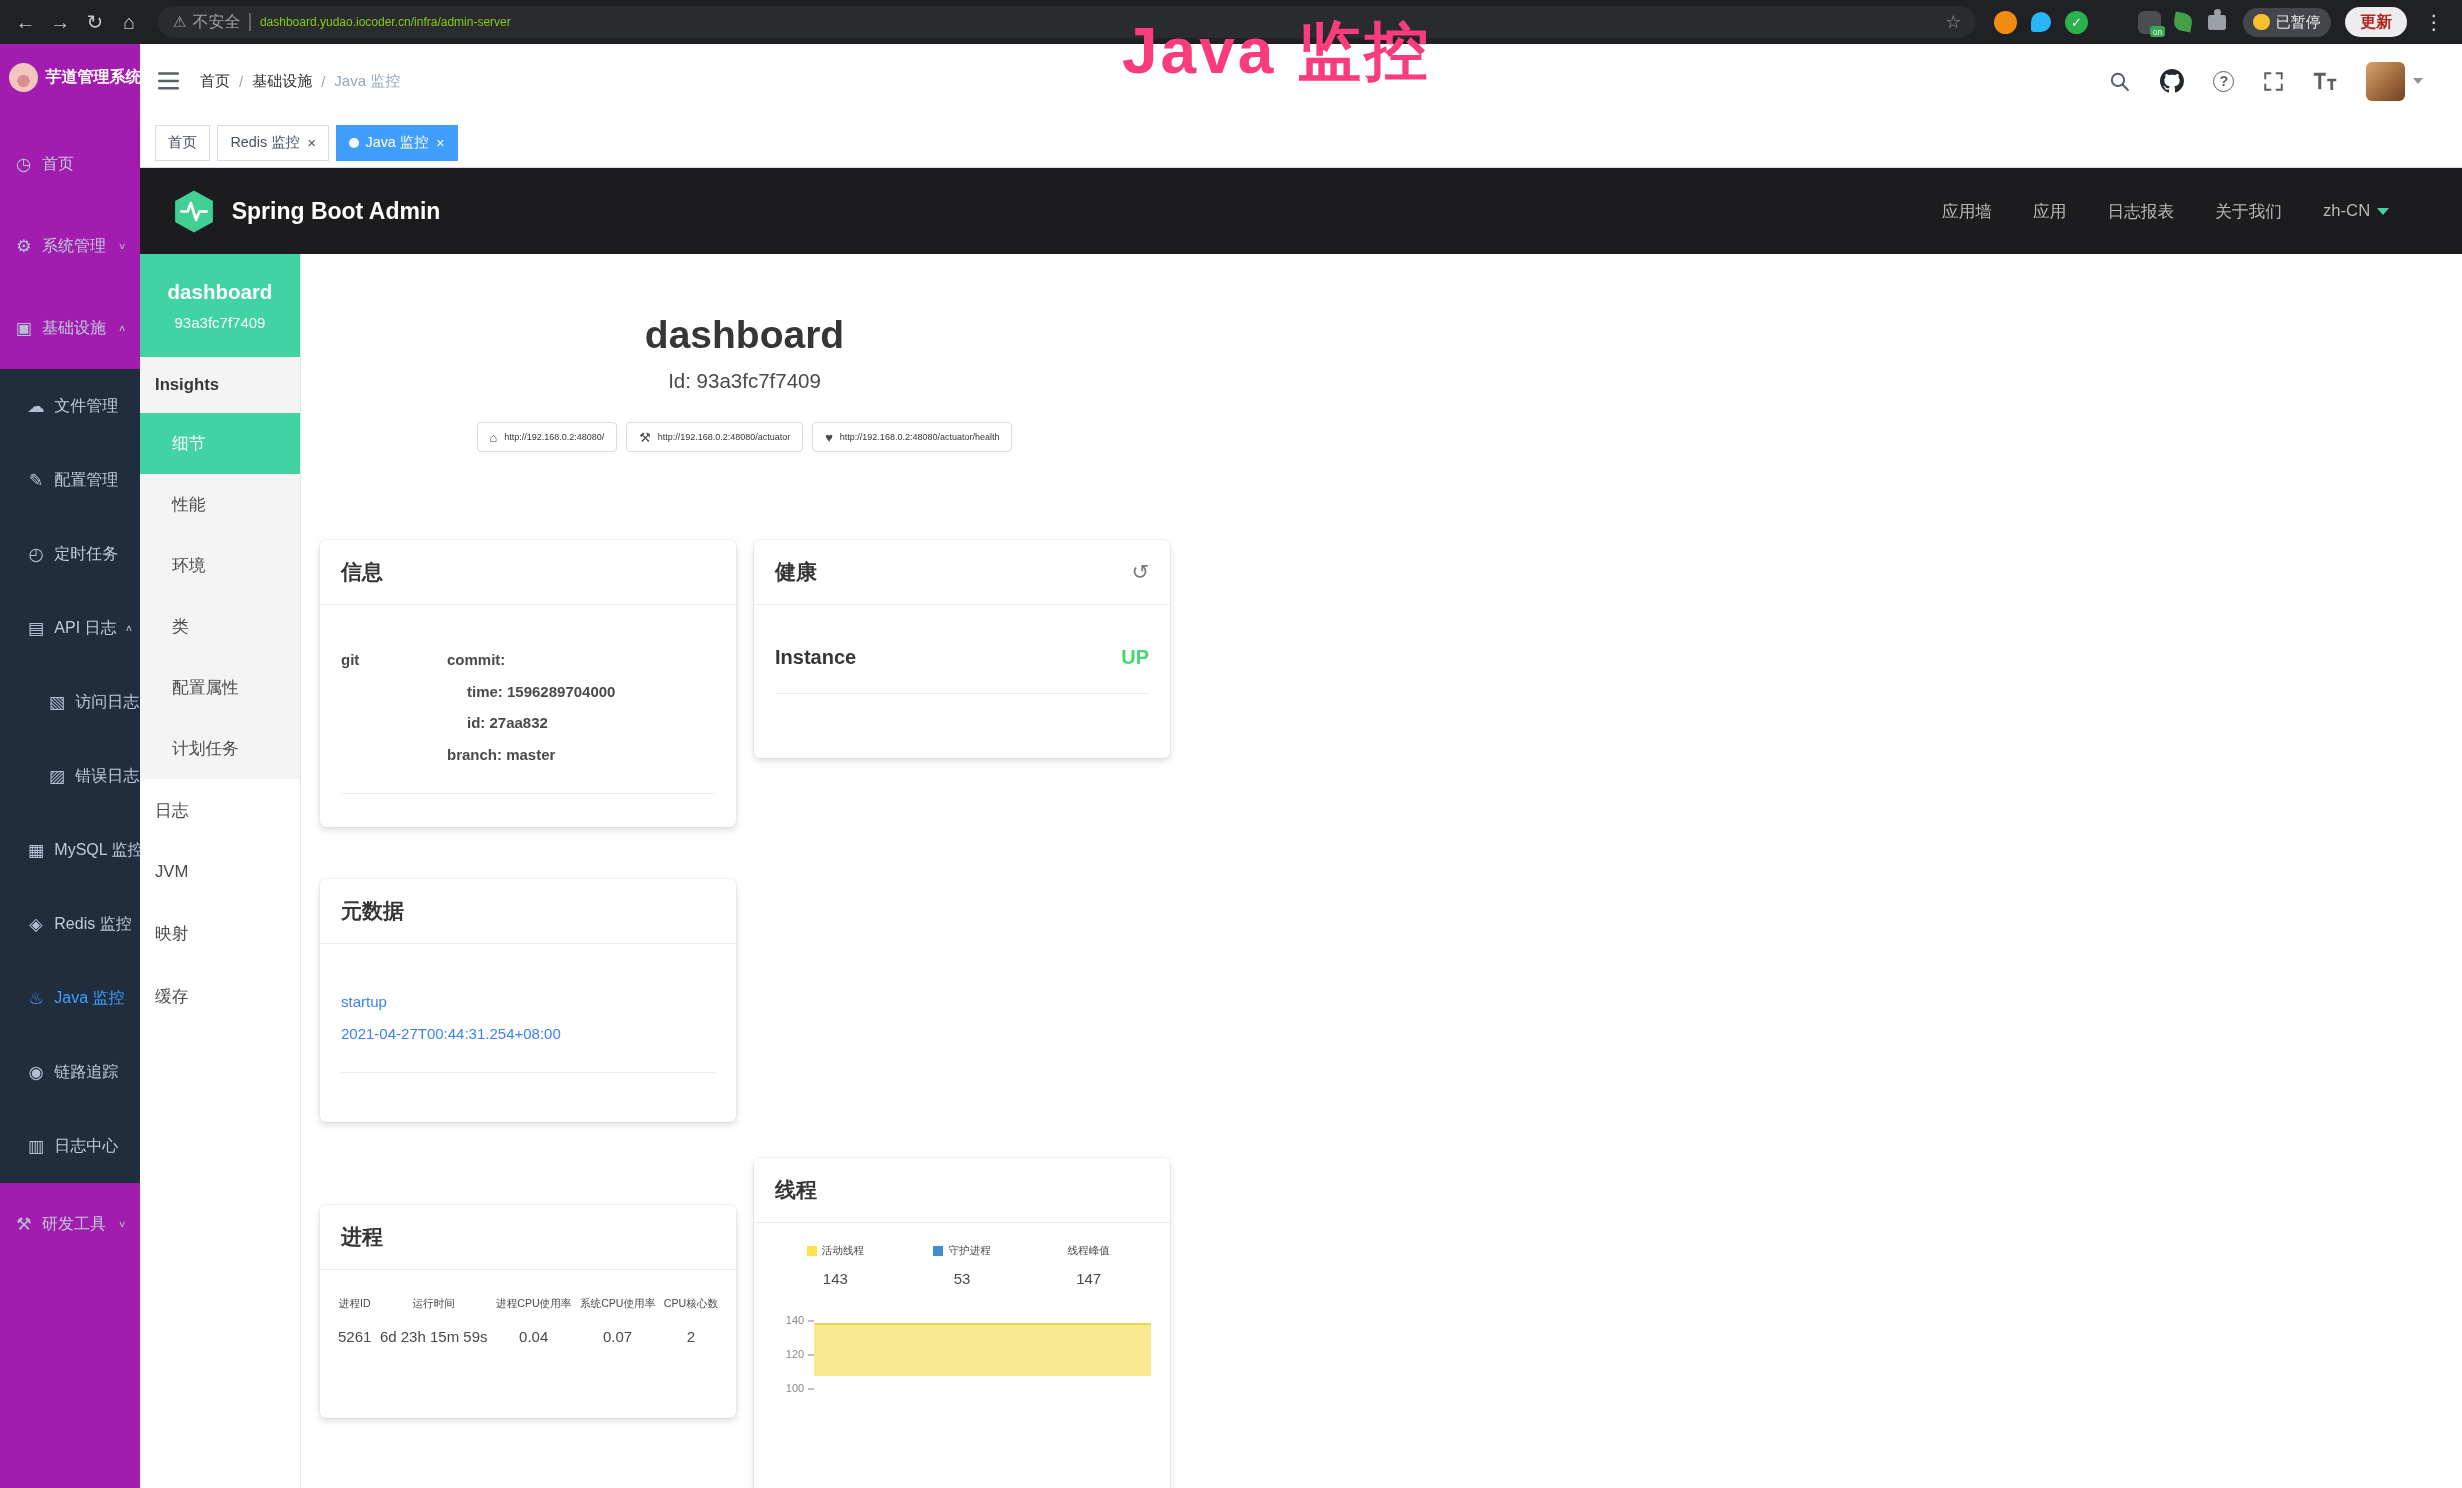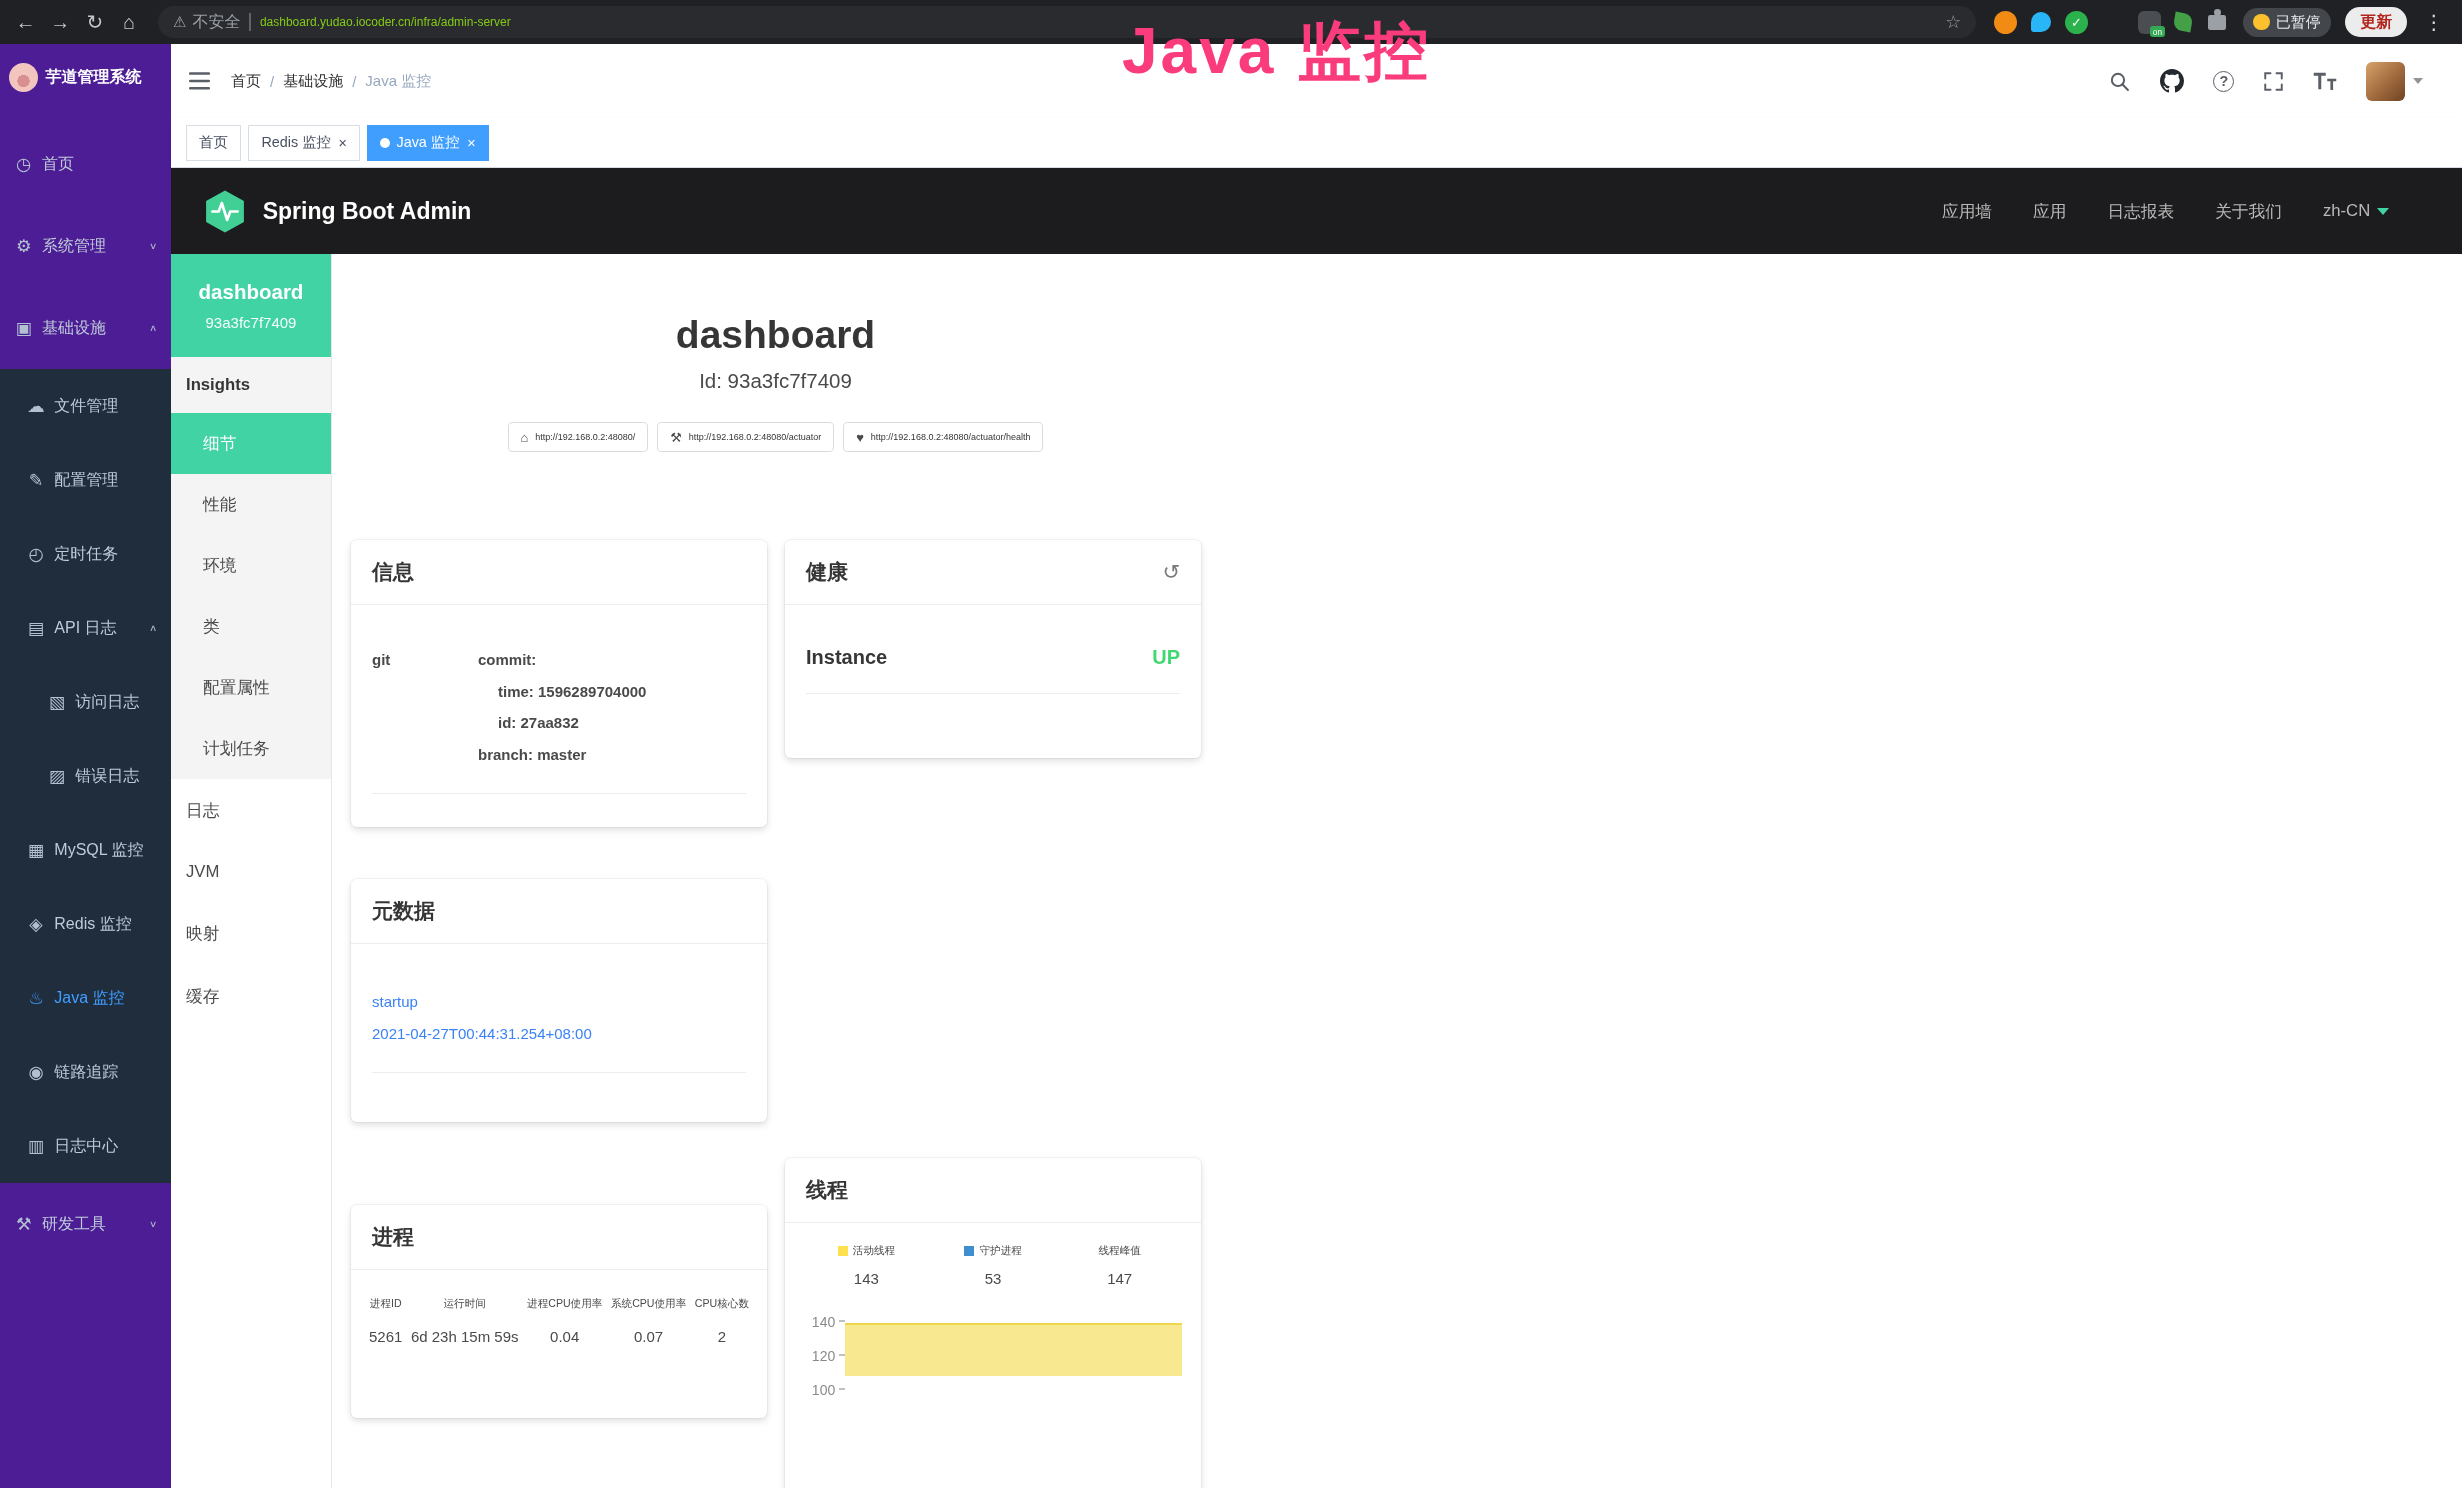--- a/index.html
+++ b/index.html
@@ -43,21 +43,21 @@
     display:flex;align-items:center;gap:6px;padding:0 10.6px;cursor:pointer;}
   .smiley{width:16.7px;height:16.7px;border-radius:50%;background:#fbc02d;display:inline-block;}
   .update-pill{height:30px;border-radius:15px;background:#ececec;color:#b3261e;font-size:16px;font-weight:700;
     display:flex;align-items:center;padding:0 15px;cursor:pointer;}
   .kebab-ic{color:#dadce0;font-size:20px;padding:0 3px;cursor:pointer;}
 
   
   .layout{display:flex;height:1445px;}
 
   
-  .sidebar{width:171px;flex:none;background:#4c1d95;display:flex;flex-direction:column;overflow:hidden;}
+  .sidebar{width:140px;flex:none;background:#a21caf;display:flex;flex-direction:column;overflow:hidden;}
   .logo-row{height:67px;display:flex;align-items:center;gap:7.6px;padding:0 9px;cursor:pointer;flex:none;}
   .logo-avatar{width:29px;height:29px;border-radius:50%;flex:none;
     background:radial-gradient(circle at 50% 62%,#d98f8f 0 26%,rgba(0,0,0,0) 27%),
                radial-gradient(circle at 50% 45%,#f2c6bf 0 75%,#e3a49b 100%);}
   .logo-title{color:#fff;font-size:16px;font-weight:700;white-space:nowrap;}
   .menu{padding-top:12px;}
   .menu-item{height:82px;display:flex;align-items:center;gap:8.3px;padding:0 13.7px;
     color:#bfcbd9;font-size:16px;cursor:pointer;white-space:nowrap;}
   .menu-item .mi{width:20px;text-align:center;font-size:17.4px;color:#b3c0d1;flex:none;}
   .menu-item .chev{margin-left:auto;font-size:11.4px;color:#a8b5c7;transform:scaleY(.8);}
@@ -156,21 +156,21 @@
   .thread-body{padding:0 18px 0;}
   .legend{display:flex;padding-top:21px;}
   .leg{flex:1;text-align:center;}
   .leg-top{display:flex;align-items:center;justify-content:center;gap:5.3px;font-size:10.6px;color:#4a4a4a;white-space:nowrap;}
   .sw{width:10px;height:10px;display:inline-block;flex:none;}
   .sw-yellow{background:#ffe14d;}
   .sw-blue{background:#3e8ed0;}
   .leg-val{font-size:15px;color:#4a4a4a;margin-top:12px;text-align:center;}
   .mini-chart{display:flex;margin-top:27px;padding-left:3px;}
   .yaxis{width:39px;flex:none;}
-  .ytick{height:34px;display:flex;justify-content:flex-end;align-items:flex-start;gap:3.8px;font-size:14px;color:#8a8a8a;}
+  .ytick{height:34px;display:flex;justify-content:flex-end;align-items:flex-start;gap:3.8px;font-size:11px;color:#8a8a8a;}
   .ytick::after{content:"";width:6px;height:1.5px;background:#c0c0c0;margin-top:6.8px;}
   .plot{flex:1;position:relative;height:228px;}
   .band{position:absolute;left:0;right:1.5px;top:9px;height:53px;background:#f8e88f;border-top:2.3px solid #eed64e;}
 
   
   .annotation{position:absolute;left:1122px;top:7.6px;z-index:50;font-size:64px;font-weight:800;
     letter-spacing:3px;color:#fa3b7c;white-space:nowrap;}
 </style>
 </head>
 <body>

